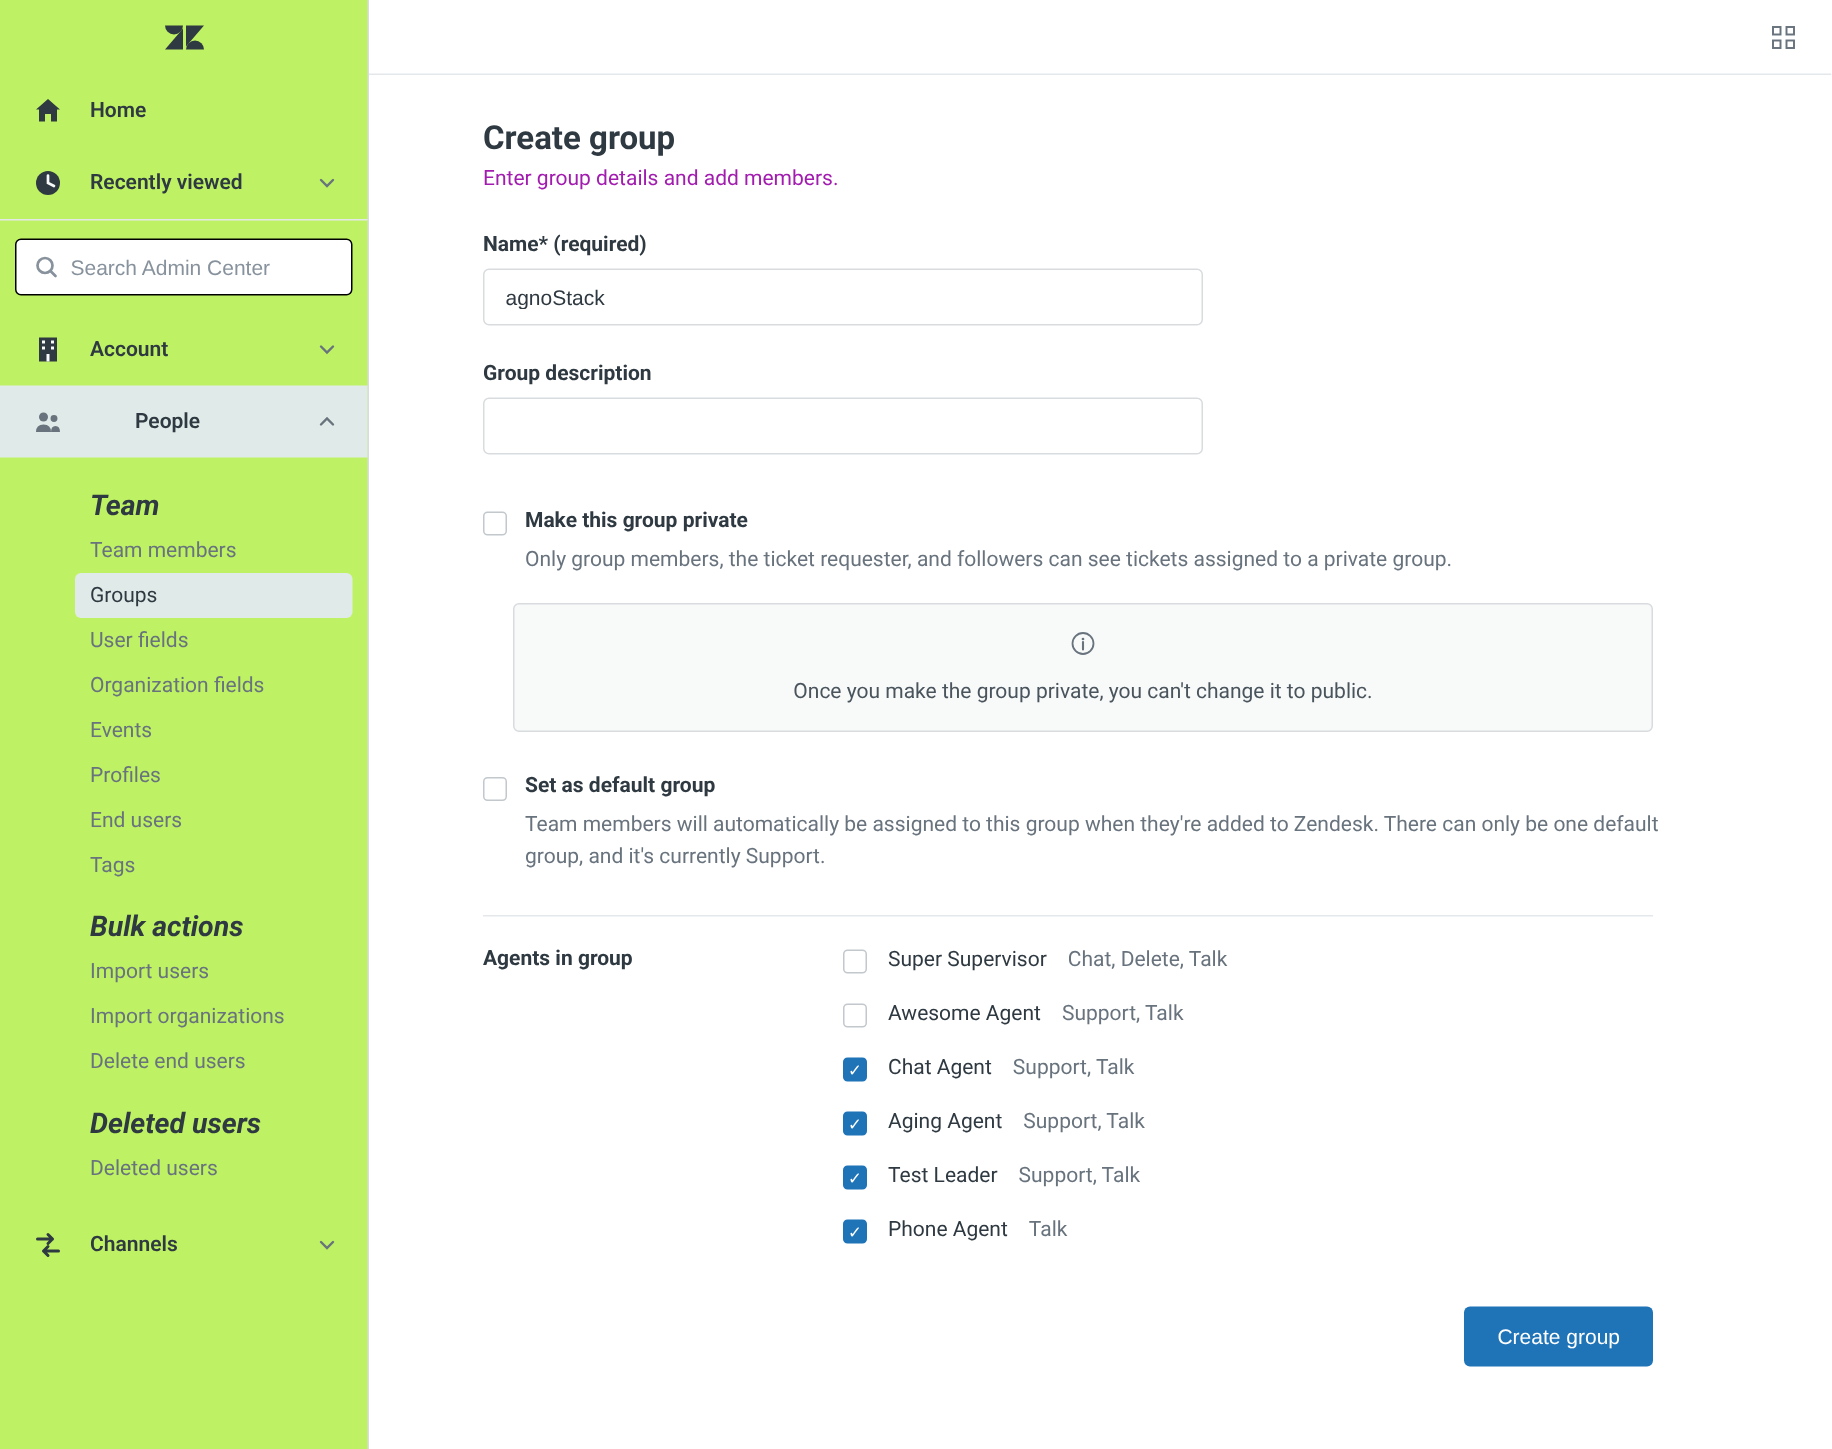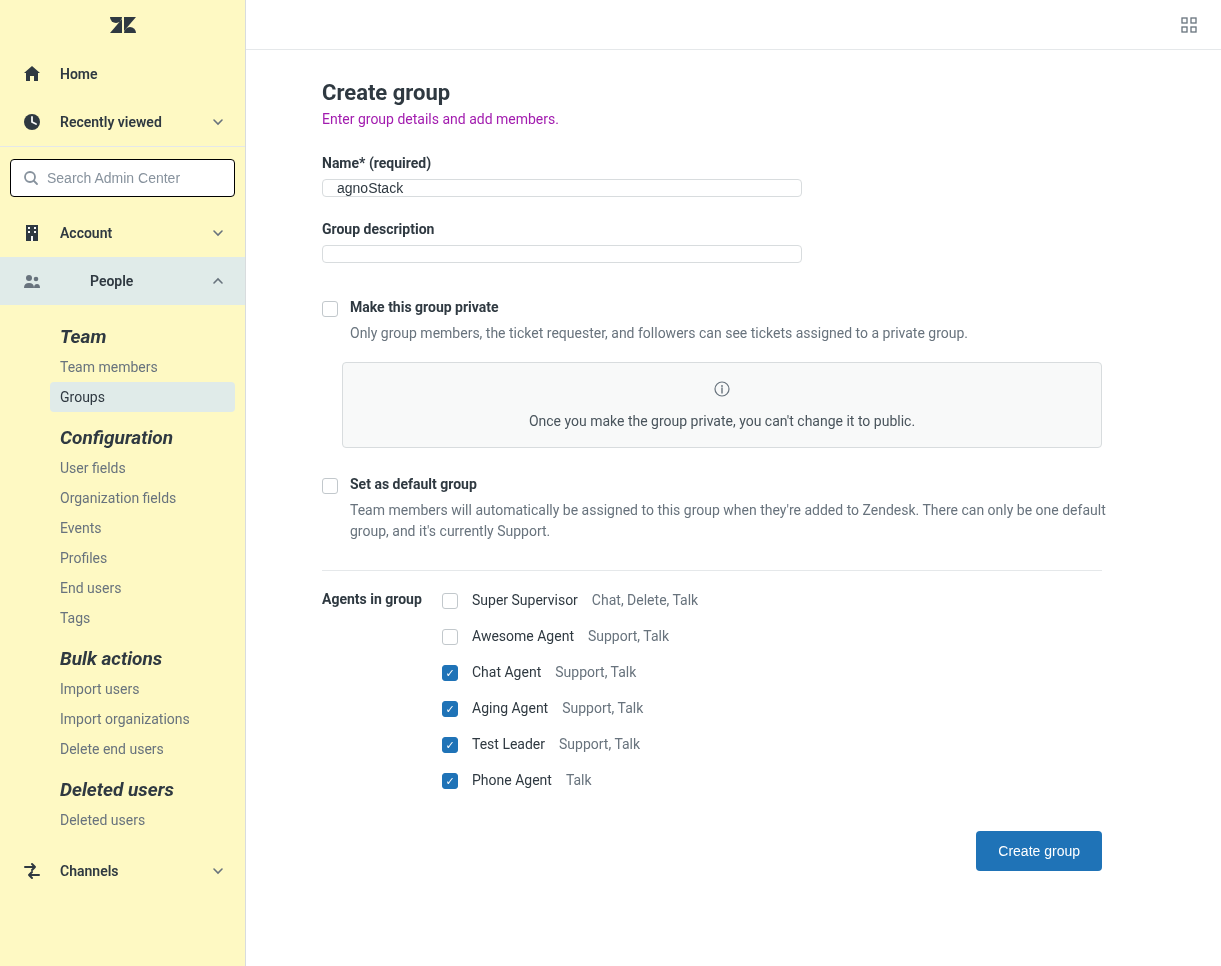--- a/index.html
+++ b/index.html
@@ -9,21 +9,21 @@
     color: #2f3941;
     font-size: 14px;
     display: flex;
     width: 1221px;
     height: 966px;
     overflow: hidden;
   }
   
   .sidebar {
     width: 246px;
-    background: #fef9c3;
+    background: #bef264;
     border-right: 1px solid #d8dcde;
     display: flex;
     flex-direction: column;
   }
   .logo-wrap {
     height: 50px;
     display: flex;
     align-items: center;
     justify-content: center;
   }
@@ -131,21 +131,21 @@
   .form-label {
     font-weight: 700;
     color: #2f3941;
     margin-bottom: 8px;
     display: block;
   }
   .text-input, .text-area {
     width: 480px;
     border: 1px solid #d8dcde;
     border-radius: 4px;
-    padding: 0 14px;
+    padding: 10px 14px;
     font-size: 14px;
     color: #2f3941;
     outline: none;
     margin-bottom: 24px;
   }
   .check-row {
     display: flex;
     align-items: flex-start;
     gap: 12px;
     margin-bottom: 6px;
@@ -196,20 +196,21 @@
     color: #49545c;
     flex-direction: column;
   }
   .section-divider {
     border-top: 1px solid #e5e8ea;
     margin: 28px 0 20px 0;
     max-width: 780px;
   }
   .agents-wrap {
     display: flex;
+    gap: 120px;
     align-items: flex-start;
   }
   .agents-label {
     font-weight: 700;
     color: #2f3941;
     width: 120px;
   }
   .agent-list {
     display: flex;
     flex-direction: column;
@@ -329,21 +330,20 @@
       <svg width="14" height="14" viewBox="0 0 14 14">
           <path d="M3 9 L7 5 L11 9" stroke="#68737d" stroke-width="1.6" fill="none" stroke-linecap="round"></path>
         </svg>
     </span>
   </div>
 
   <div class="subnav" id="people-subnav">
       <div class="subnav-heading">Team</div>
       <div class="subnav-link">Team members</div>
       <div class="subnav-link selected">Groups</div>
-      <div class="subnav-heading">Configuration</div>
       <div class="subnav-link">User fields</div>
       <div class="subnav-link">Organization fields</div>
       <div class="subnav-link">Events</div>
       <div class="subnav-link">Profiles</div>
       <div class="subnav-link">End users</div>
       <div class="subnav-link">Tags</div>
       <div class="subnav-heading">Bulk actions</div>
       <div class="subnav-link">Import users</div>
       <div class="subnav-link">Import organizations</div>
       <div class="subnav-link">Delete end users</div>

